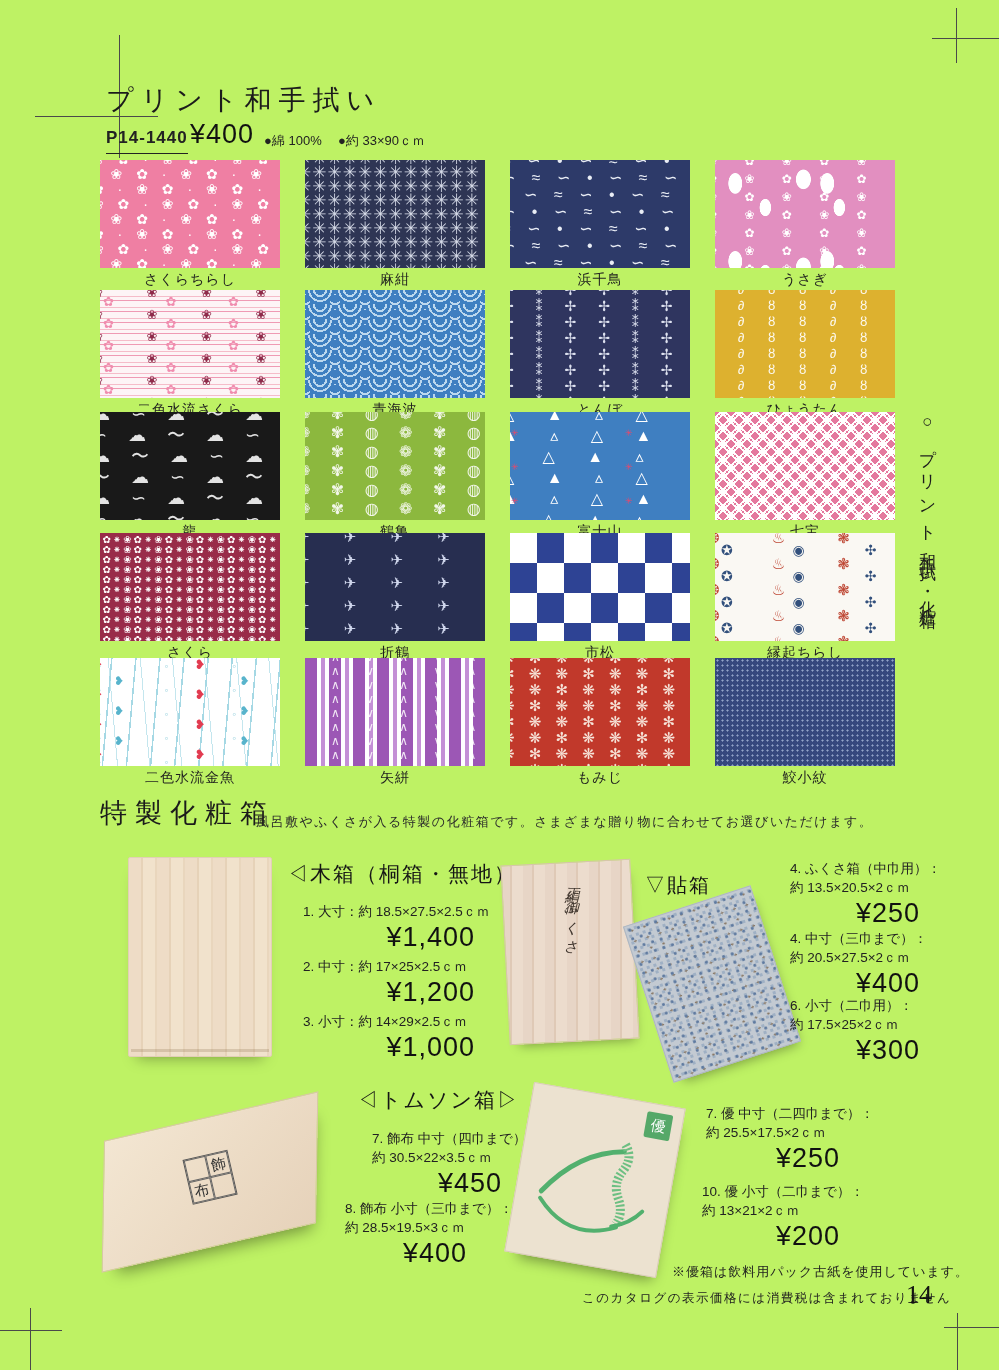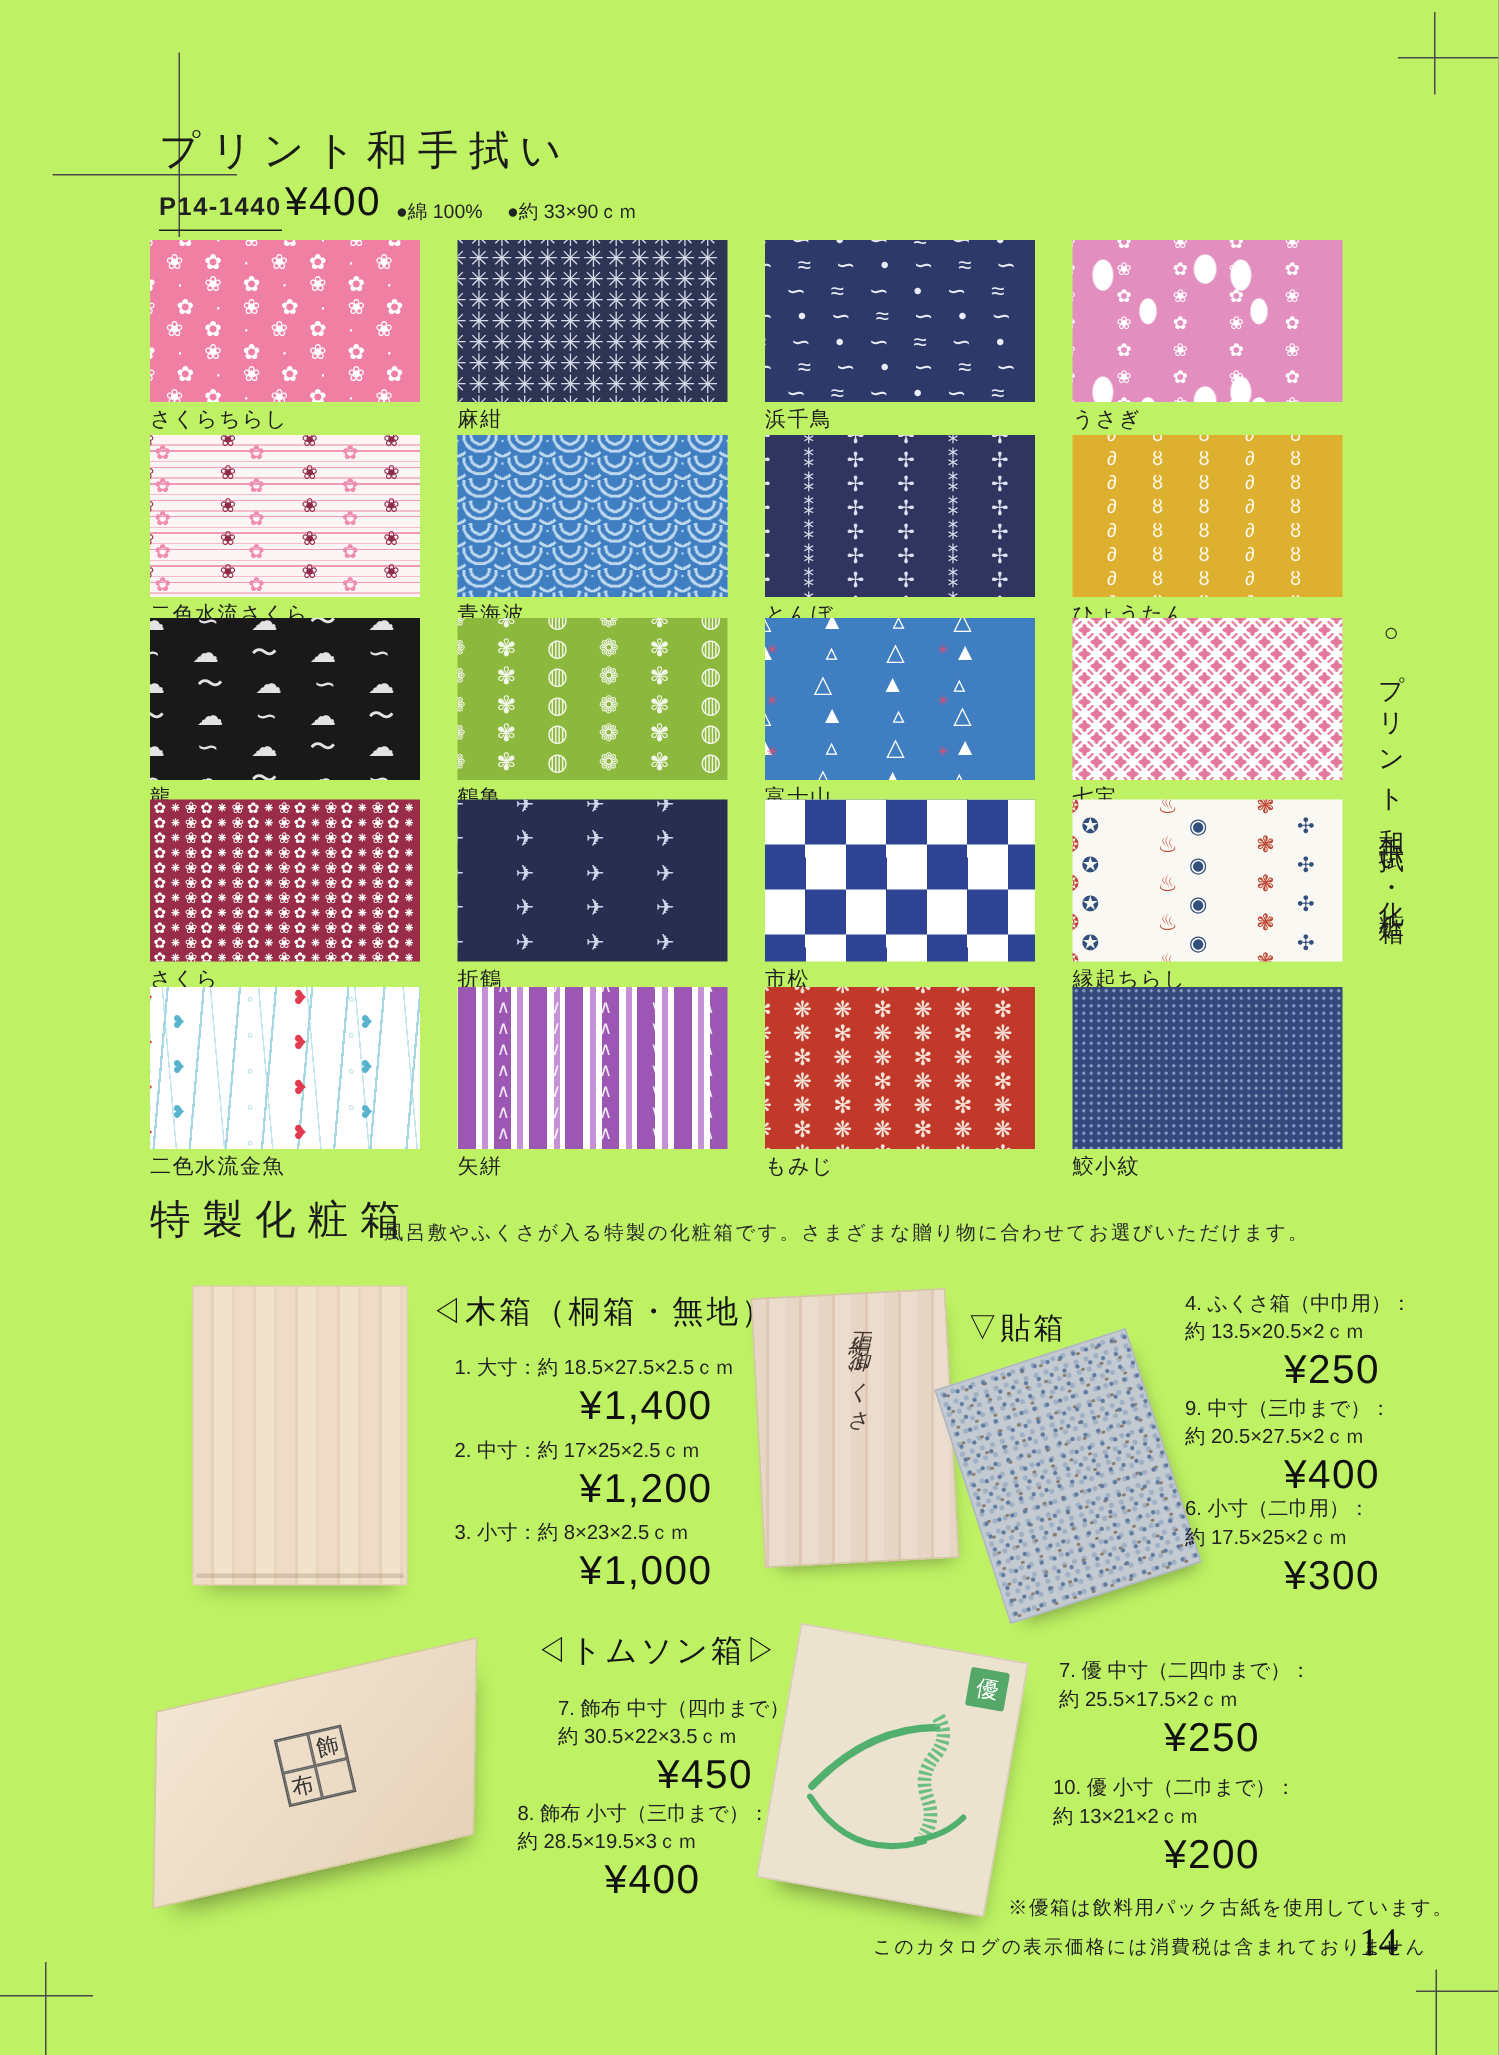--- a/index.html
+++ b/index.html
@@ -12,21 +12,21 @@
   .t-title{left:106px;top:82px;font-family:"Liberation Serif",serif;font-size:27px;letter-spacing:7px;color:#1b1b1b;}
   .t-code{left:106px;top:128px;font-size:17px;font-weight:bold;letter-spacing:1px;border-bottom:1.5px solid #222;padding-bottom:5px;}
   .t-price{left:190px;top:119px;font-size:27px;letter-spacing:1px;color:#111;}
   .t-spec1{left:264px;top:132px;font-size:13px;}
   .t-spec2{left:338px;top:132px;font-size:13px;}
   
   .tile{position:absolute;width:180px;}
   .c1{left:100px}.c2{left:305px}.c3{left:510px}.c4{left:715px}
   .r1{top:160px}.r2{top:290px}.r3{top:412px}.r4{top:533px}.r5{top:658px}
   .sw{position:relative;width:180px;height:108px;overflow:hidden;}
-  .lbl{text-align:left;font-size:14px;margin-top:3px;color:#1e1e1e;letter-spacing:1px;}
+  .lbl{text-align:center;font-size:14px;margin-top:3px;color:#1e1e1e;letter-spacing:1px;}
   .gl{position:absolute;left:-8px;top:-8px;right:-8px;bottom:-8px;overflow:hidden;
       word-break:break-all;white-space:normal;color:#fff;pointer-events:none;}
   
   .p1{background:#ef7fa3}.p1 .gl{font-size:14px;line-height:15px;letter-spacing:5px;}
   .p2{background:#2e3554}.p2 .gl{color:#d6dbe8;font-size:17px;line-height:14px;letter-spacing:1px;}
   .p3{background:#2d3a69}.p3 .gl{color:#e9edf5;font-size:16px;line-height:17px;letter-spacing:6px;}
   .p4{background:#e28fc0;background-image:
       radial-gradient(ellipse 12px 18px at 22% 30%,#fff 55%,transparent 60%),
       radial-gradient(ellipse 10px 15px at 68% 72%,#fff 55%,transparent 60%),
       radial-gradient(ellipse 13px 17px at 85% 22%,#fff 55%,transparent 60%);
@@ -276,39 +276,39 @@
   <div class="ghead h-wood">◁木箱（桐箱・無地）</div>
   <div class="item it1">
     <div class="iline">1. 大寸：約 18.5×27.5×2.5ｃｍ</div>
     <div class="iprice">¥1,400</div>
   </div>
   <div class="item it2">
     <div class="iline">2. 中寸：約 17×25×2.5ｃｍ</div>
     <div class="iprice">¥1,200</div>
   </div>
   <div class="item it3">
-    <div class="iline">3. 小寸：約 8×23×2.5ｃｍ</div>
+    <div class="iline">3. 小寸：約 14×29×2.5ｃｍ</div>
     <div class="iprice">¥1,000</div>
   </div>
 
   <div class="abs kiri-photo">
     <div class="kiri-callig">正絹 御ふくさ</div>
   </div>
 
   <div class="ghead h-hari">▽貼箱</div>
 
   <div class="abs hari-photo"></div>
 
   <div class="item it4">
     <div class="iline">4. ふくさ箱（中巾用）：</div>
     <div class="iline">約 13.5×20.5×2ｃｍ</div>
     <div class="iprice">¥250</div>
   </div>
   <div class="item it5">
-    <div class="iline">9. 中寸（三巾まで）：</div>
+    <div class="iline">4. 中寸（三巾まで）：</div>
     <div class="iline">約 20.5×27.5×2ｃｍ</div>
     <div class="iprice">¥400</div>
   </div>
   <div class="item it6">
     <div class="iline">6. 小寸（二巾用）：</div>
     <div class="iline">約 17.5×25×2ｃｍ</div>
     <div class="iprice">¥300</div>
   </div>
 
   <div class="ghead h-tomson">◁トムソン箱▷</div>

